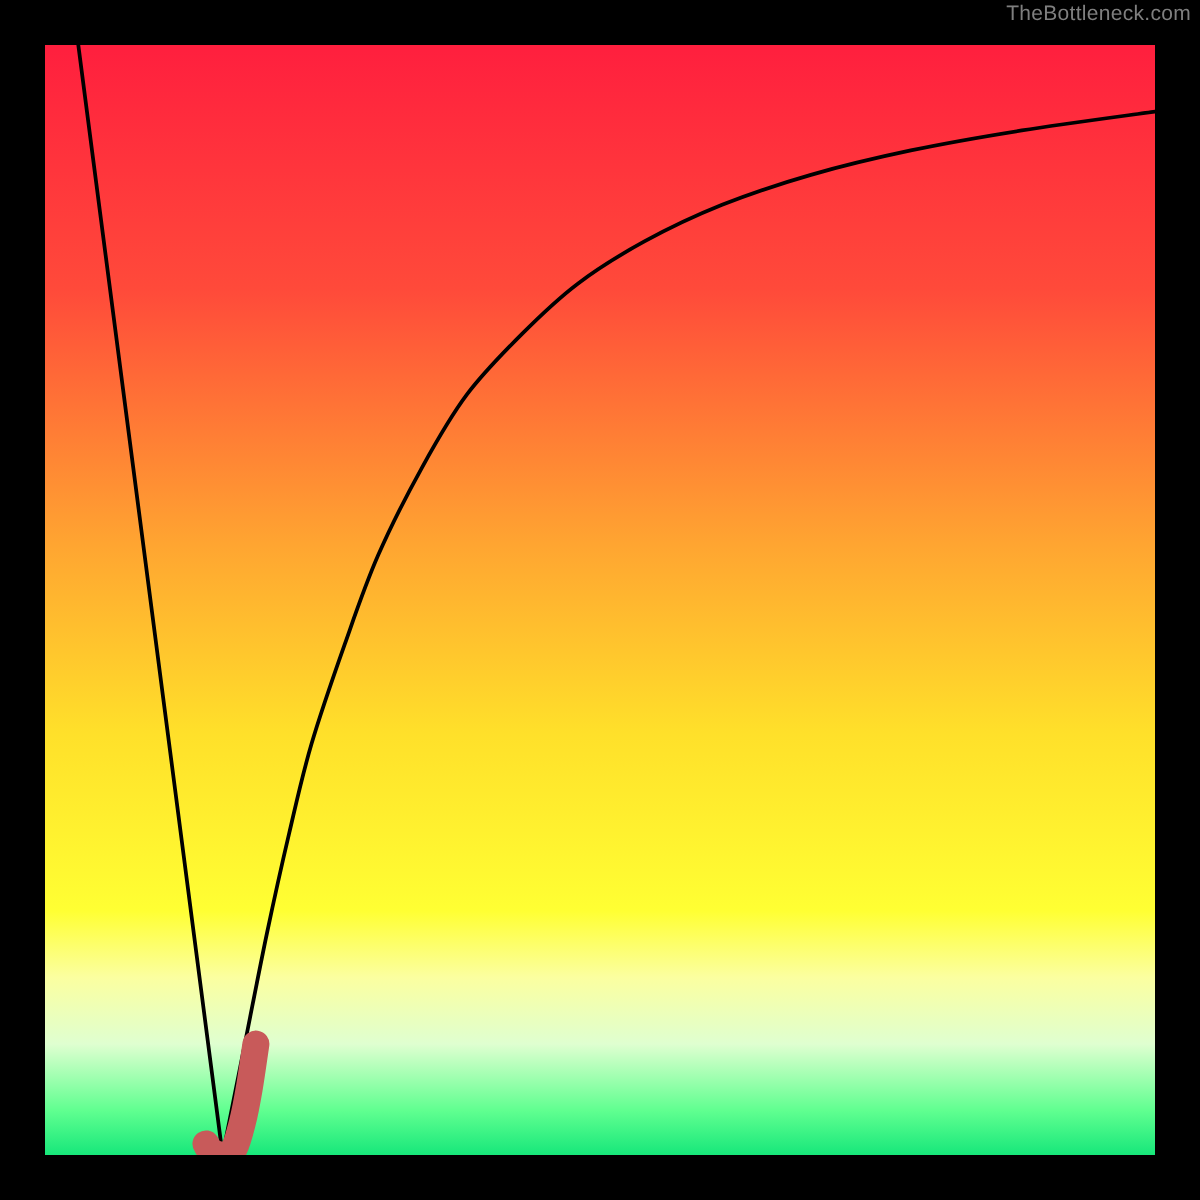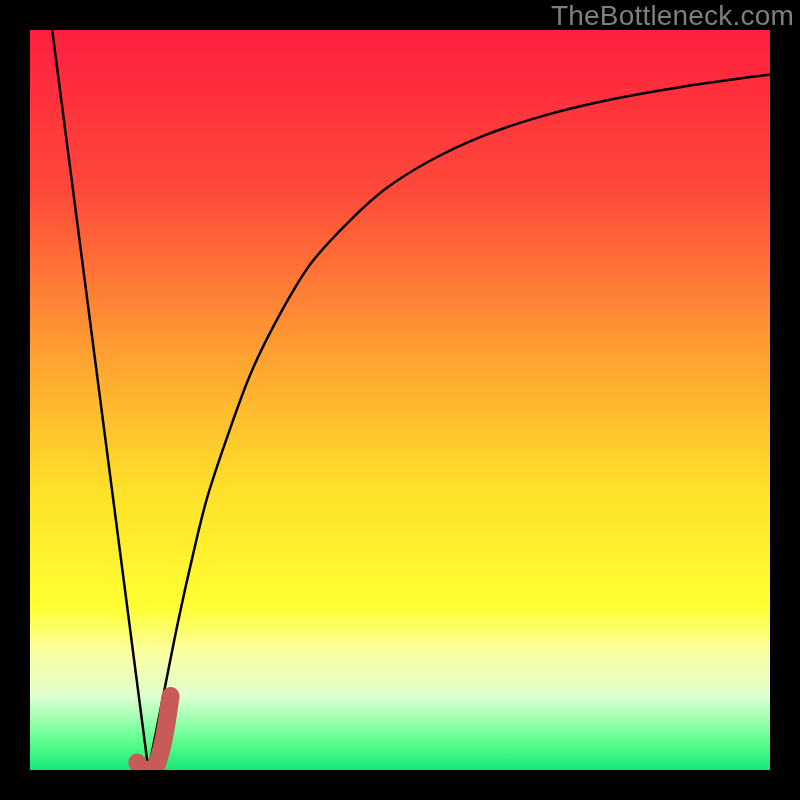--- a/index.html
+++ b/index.html
@@ -15,21 +15,21 @@
     position: absolute;
     left: 0; top: 0;
     width: 800px; height: 800px;
     background: #000;
   }
   .watermark {
     position: absolute;
     top: 0;
     right: 6px;
     color: #7f7f7f;
-    font-size: 28px;
+    font-size: 14px;
     font-weight: 500;
     letter-spacing: 0.2px;
   }
   .plot {
     position: absolute;
     left: 30px;
     top: 30px;
     width: 740px;
     height: 740px;
   }

